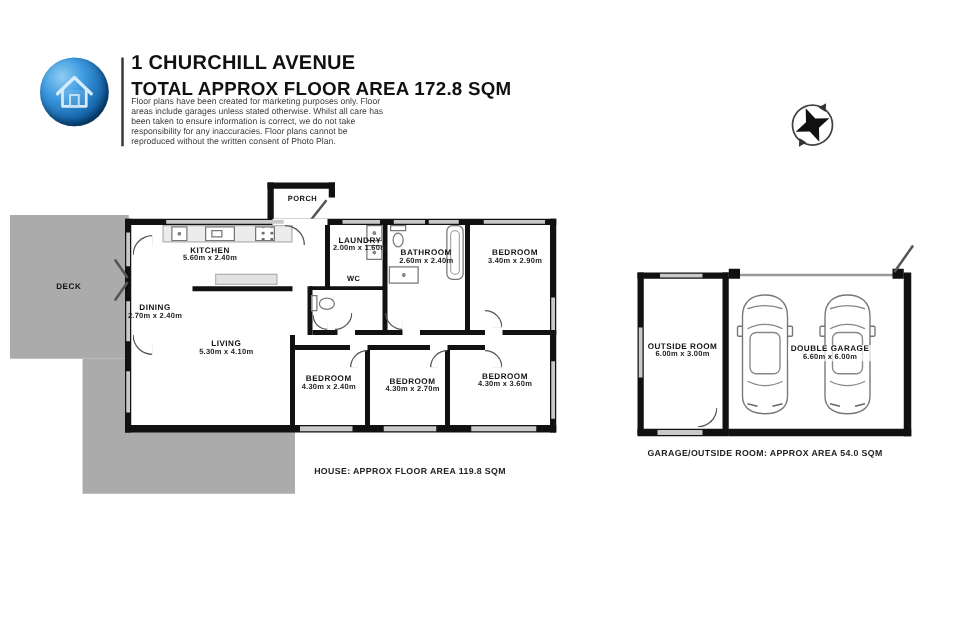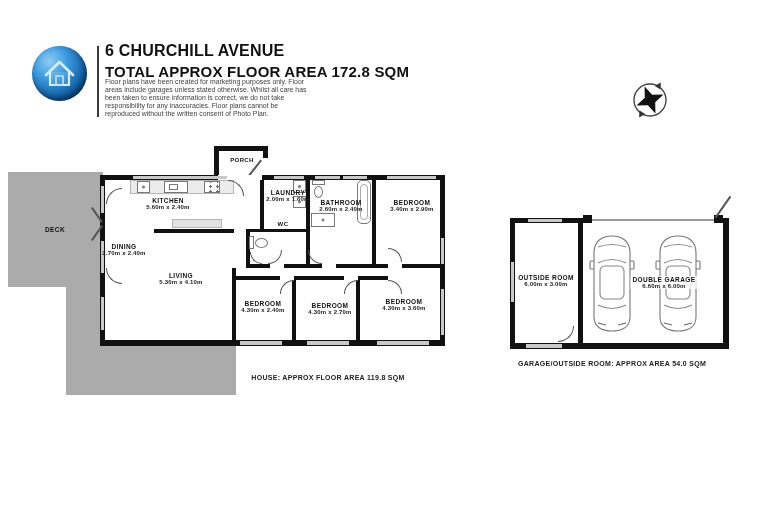--- a/index.html
+++ b/index.html
@@ -54,21 +54,21 @@
 <div class="canvas">
 
   <div class="logo-sphere">
     <svg width="55" height="55" viewBox="0 0 55 55">
       <path d="M14 29 L27.5 16 L41 29" fill="none" stroke="#d6ecfb" stroke-width="2.6" stroke-linecap="round" stroke-linejoin="round"></path>
       <path d="M18 26 V39 H37 V26" fill="rgba(255,255,255,0.12)" stroke="#d6ecfb" stroke-width="2.2" stroke-linejoin="round"></path>
       <rect x="24" y="30" width="7" height="9" fill="none" stroke="#bfe0f7" stroke-width="1.6"></rect>
     </svg>
   </div>
   <div class="vdivider"></div>
-  <div class="title">6 CHURCHILL AVENUE</div>
+  <div class="title">1 CHURCHILL AVENUE</div>
   <div class="subtitle">TOTAL APPROX FLOOR AREA 172.8 SQM</div>
   <div class="disclaimer">
     <div>Floor plans have been created for marketing purposes only. Floor</div>
     <div>areas include garages unless stated otherwise. Whilst all care has</div>
     <div>been taken to ensure information is correct, we do not take</div>
     <div>responsibility for any inaccuracies. Floor plans cannot be</div>
     <div>reproduced without the written consent of Photo Plan.</div>
   </div>
 
   <svg class="compass" width="46" height="46" viewBox="0 0 46 46">

